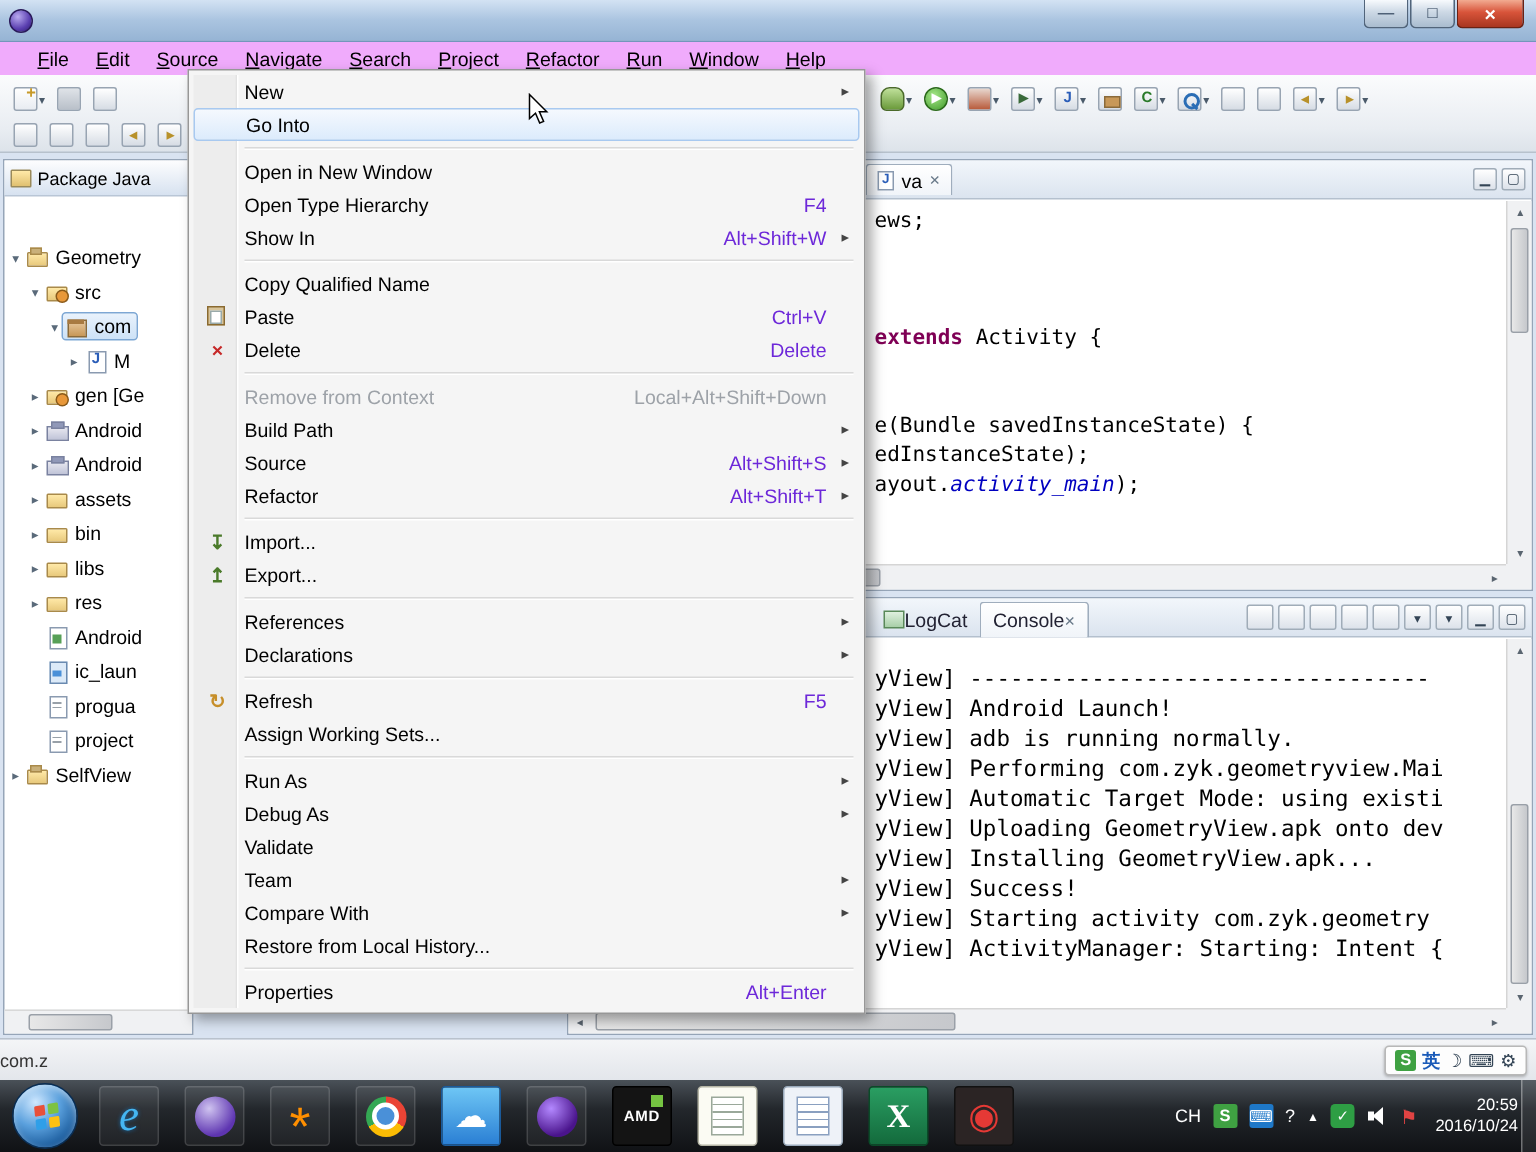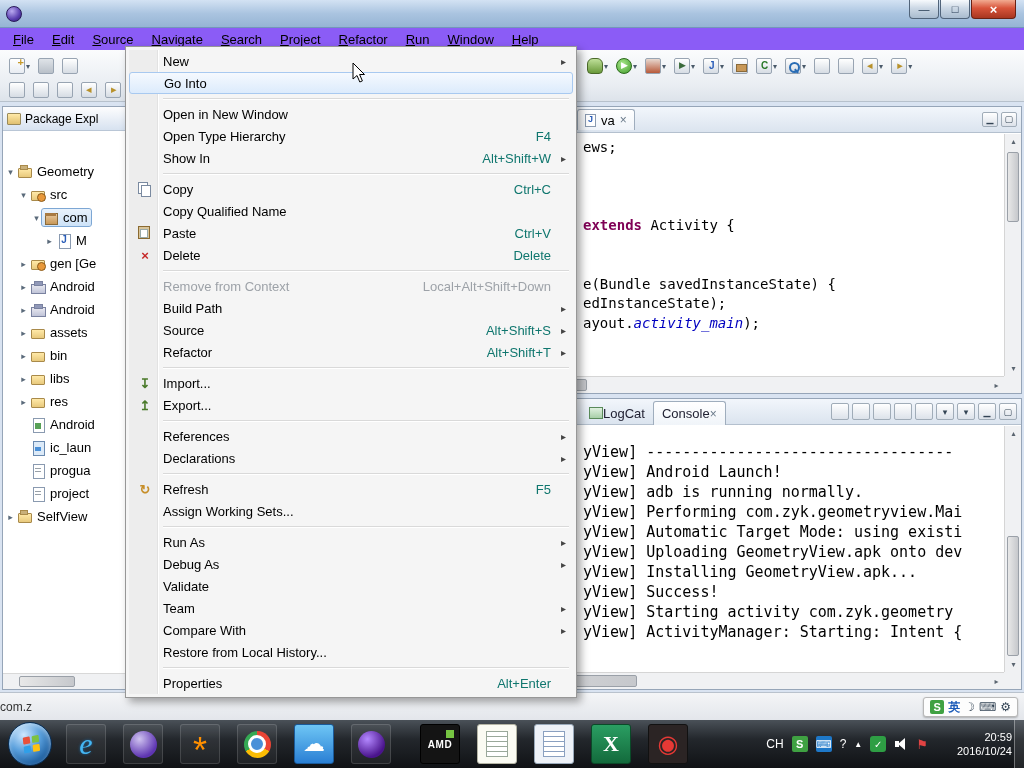--- a/index.html
+++ b/index.html
@@ -16,22 +16,22 @@
     background:radial-gradient(circle at 35% 30%,#b9aaf0,#5a3fb0 60%,#2a1a6a); border:1px solid #2a1a5a; }
   .title-text { margin-left:7px; color:#111; text-shadow:0 1px 0 rgba(255,255,255,.65); white-space:nowrap; }
   .win-controls { position:absolute; right:8px; top:0; display:flex; }
   .wc { width:30px; height:19px; margin-left:1px; border:1px solid #51647a; border-top:none;
     border-radius:0 0 4px 4px; display:flex; align-items:center; justify-content:center;
     font-size:11px; color:#23374f; background:linear-gradient(#f7fafd,#ccd8e5 45%,#a9bccf); }
   .wc.close { width:45px; color:#fff; font-weight:bold; font-size:13px;
     background:linear-gradient(#f2ab91,#d8543a 45%,#a83620); border-color:#6a2113; }
 
   
-  .menubar { position:absolute; top:28px; left:0; right:0; height:22px; background:#8b5cf6;
-    display:flex; align-items:center; padding-left:4px; }
+  .menubar { position:absolute; top:28px; left:0; right:0; height:22px; background:#f0abfc;
+    display:flex; align-items:center; padding-left:16px; }
   .mb-item { padding:2px 9px; white-space:nowrap; }
   .mb-item::first-letter { text-decoration:underline; }
 
   
   .toolbar { position:absolute; top:50px; left:0; right:0; height:52px;
     background:linear-gradient(#fbfcfd,#e9edf2 70%,#dde3ea); border-bottom:1px solid #b7c1cc; }
   .t-row { position:absolute; display:flex; align-items:center; gap:2px; }
   #tbrow1 { left:6px; top:4px; height:24px; }
   #tbrow1r { left:584px; top:4px; height:24px; }
   #tbrow2 { left:6px; top:30px; height:20px; }
@@ -157,21 +157,21 @@
   .sb-h .rt { right:0; } .sb-h .rt::after { content:'▸'; }
 
   
   .ctxmenu { position:absolute; left:125px; top:46px; width:452px; padding:3px; z-index:50;
     background:#f5f5f5; border:1px solid #979797; box-shadow:4px 4px 8px rgba(0,0,0,.35); }
   .ctxmenu::before { content:''; position:absolute; left:3px; top:3px; bottom:3px; width:28px; background:#ededed; }
   .ctxmenu::after { content:''; position:absolute; left:31px; top:3px; bottom:3px; width:1px; background:#e2e2e2; box-shadow:1px 0 0 #fff; }
   .cm-item { position:relative; z-index:1; height:22px; display:flex; align-items:center; padding:0 8px 0 6px; }
   .cm-ic { width:20px; flex:none; margin-right:8px; text-align:center; font-size:13px; position:relative; }
   .cm-label { white-space:nowrap;text-align:right; }
-  .cm-short { margin-left:auto; padding-right:14px; color:#0f766e; white-space:nowrap; }
+  .cm-short { margin-left:auto; padding-right:14px; color:#6d28d9; white-space:nowrap; }
   .cm-sub { position:absolute; right:7px; font-size:10px; color:#444; }
   .cm-item.hl { background:linear-gradient(#f5f9fe,#dcebfc); border:1px solid #a8c9f0; border-radius:3px; }
   .cm-item.dis .cm-label, .cm-item.dis .cm-short { color:#9da2a8; }
   .cm-sep { position:relative; z-index:1; height:1px; background:#d9d9d9; margin:4px 4px 4px 34px; box-shadow:0 1px 0 #fff; }
   .ic-delete { color:#c62828; font-weight:bold; }
   .ic-import, .ic-export { color:#4a7a2a; font-weight:bold; }
   .ic-refresh { color:#c78f2a; font-weight:bold; }
   .ic-copy::before { content:''; position:absolute; left:3px; top:-7px; width:8px; height:10px; background:#fff; border:1px solid #7a8aa0; }
   .ic-copy::after { content:''; position:absolute; left:6px; top:-4px; width:8px; height:10px; background:#fff; border:1px solid #7a8aa0; }
   .ic-paste::before { content:''; position:absolute; left:3px; top:-7px; width:10px; height:11px; background:#d8c49a; border:1px solid #8a6a30; }
@@ -210,35 +210,35 @@
     background:radial-gradient(circle at 35% 30%,#cfc3f0,#5e35b1 70%); }
   .tk-icon.violet-orb::before { content:''; width:27px; height:27px; border-radius:50%;
     background:radial-gradient(circle at 35% 30%,#b388ff,#4a148c 70%); }
   .tk-icon.network-tool .tk-g { font-size:36px; color:#ff8f00; line-height:10px; padding-top:14px; }
   .tk-icon.chrome::before { content:''; position:absolute; width:27px; height:27px; border-radius:50%;
     background:conic-gradient(#ea4435 0 120deg,#fbbc04 120deg 240deg,#34a853 240deg 360deg); }
   .tk-icon.chrome::after { content:''; position:absolute; width:12px; height:12px; border-radius:50%;
     background:#4a90d8; border:3px solid #fff; }
   .tk-icon.cloud-drive { background:linear-gradient(#6ec6f5,#2a7fd4); border-color:#1a5a9a; }
   .tk-icon.cloud-drive .tk-g { font-size:22px; }
-  .tk-icon.amd-tool { background:#141414; border-color:#000;margin-left:12px; }
+  .tk-icon.amd-tool { background:#141414; border-color:#000; }
   .tk-icon.amd-tool .tk-g { font-size:10px; font-weight:bold; letter-spacing:.5px; }
   .tk-icon.amd-tool::after { content:''; position:absolute; right:5px; top:5px; width:8px; height:8px; background:#76c442; }
   .tk-icon.notepad { background:#fbfbf3; border-color:#b5b5a5; }
   .tk-icon.notepad::before { content:''; width:20px; height:24px; background:
     repeating-linear-gradient(180deg,#fff 0 4px,#9aa89a 4px 5px); border:1px solid #9aa89a; }
   .tk-icon.text-doc { background:#eef2f8; border-color:#9aaabb; }
   .tk-icon.text-doc::before { content:''; width:20px; height:24px; background:
     repeating-linear-gradient(180deg,#fff 0 4px,#8aa0c0 4px 5px); border:1px solid #8aa0c0; }
   .tk-icon.excel { background:linear-gradient(#2a9e62,#136a3c); border-color:#0a4a28; }
   .tk-icon.excel .tk-g { font-size:22px; font-weight:bold; font-family:"Liberation Serif",serif; }
   .tk-icon.screen-recorder { background:#2b2424; border-color:#111; }
   .tk-icon.screen-recorder .tk-g { font-size:24px; color:#e53935; }
 
-  .tray { position:absolute; right:12px; top:0; height:48px; display:flex; align-items:center; gap:25px; color:#fff; }
+  .tray { position:absolute; right:12px; top:0; height:48px; display:flex; align-items:center; gap:8px; color:#fff; }
   .tray-item { font-size:12px; display:flex; align-items:center; justify-content:center; }
   .tray-item.sogou-tray { width:16px; height:16px; background:#3fa142; border-radius:2px; font-weight:bold; font-size:11px; }
   .tray-item.keyboard-tray { width:16px; height:16px; background:#1e78c8; border-radius:2px; font-size:11px; }
   .tray-item.hidden-icons { font-size:8px; }
   .tray-item.security-shield { width:16px; height:16px; background:#2e9e44; border-radius:3px; font-size:10px; }
   .tray-item.flag { color:#e04343; font-size:13px; }
   .tray-item.volume { position:relative; width:14px; height:14px; }
   .tray-item.volume::before { content:''; position:absolute; left:1px; top:4px; width:4px; height:6px; background:#fff; }
   .tray-item.volume::after { content:''; position:absolute; left:4px; top:1px;
     border-top:6px solid transparent; border-bottom:6px solid transparent; border-right:7px solid #fff; }
@@ -360,21 +360,21 @@
         <div class="persp-btn">
           <span class="p-ic java"></span>
           <span>Ja</span>
         </div>
       </div>
   </div>
 
   <div class="explorer">
     <div class="exp-header">
       <span class="exp-ic"></span>
-      <span>Package Expl</span>
+      <span>Package Java</span>
     </div>
     <div class="exp-tree" id="tree">
         <div class="tree-row" style="padding-left: 2px;">
           <span class="t-arrow">▾</span>
           <span class="t-wrap">
             <span class="ticon project"></span>
             <span class="t-label">Geometry</span>
           </span>
         </div>
         <div class="tree-row" style="padding-left: 15px;">
@@ -591,25 +591,20 @@
         <span class="cm-label">Open Type Hierarchy</span>
         <span class="cm-short">F4</span>
       </div>
       <div class="cm-item">
         <span class="cm-ic"></span>
         <span class="cm-label">Show In</span>
         <span class="cm-short">Alt+Shift+W</span>
         <span class="cm-sub">▸</span>
       </div>
       <div class="cm-sep"></div>
-      <div class="cm-item">
-        <span class="cm-ic ic-copy"></span>
-        <span class="cm-label">Copy</span>
-        <span class="cm-short">Ctrl+C</span>
-      </div>
       <div class="cm-item">
         <span class="cm-ic"></span>
         <span class="cm-label">Copy Qualified Name</span>
         <span class="cm-short"></span>
       </div>
       <div class="cm-item">
         <span class="cm-ic ic-paste"></span>
         <span class="cm-label">Paste</span>
         <span class="cm-short">Ctrl+V</span>
       </div>

